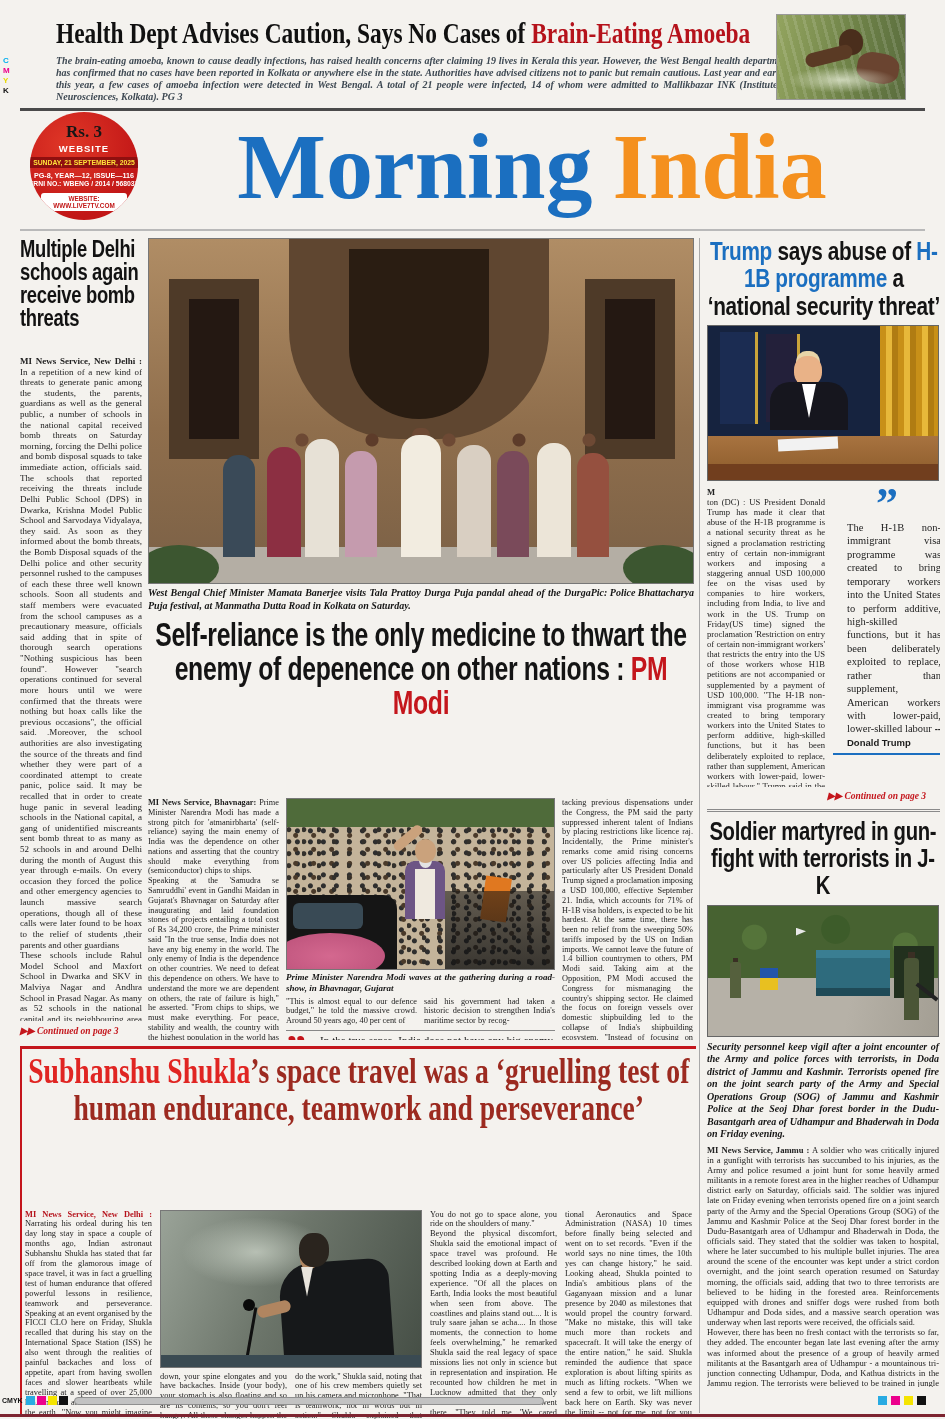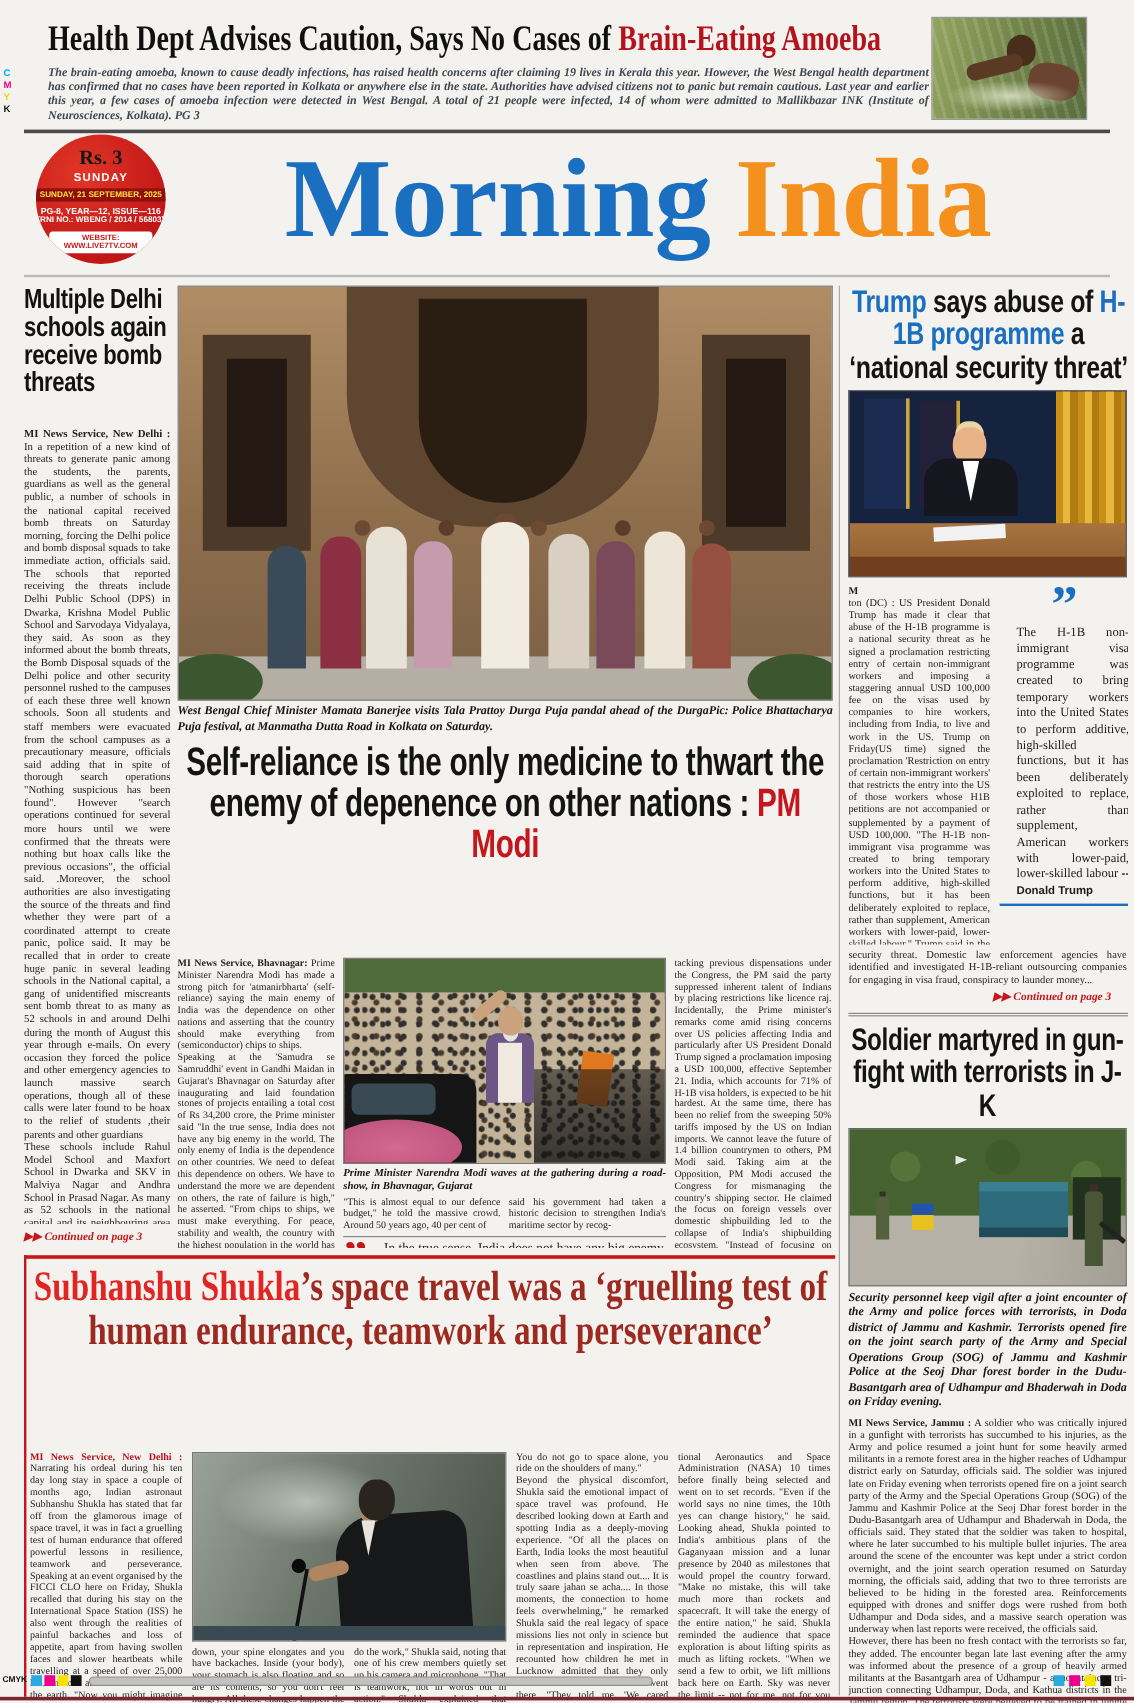--- a/index.html
+++ b/index.html
@@ -14,21 +14,21 @@
   .photo { position:relative; overflow:hidden; }
   .fig { position:absolute; }
   .red { color:#c4161c; }
   .blue { color:#1b6fc0; }
 
   
   #cmyk-top { left:3px; top:56px; width:12px; font:bold 8px "Liberation Sans",sans-serif; line-height:10px; }
   #cmyk-top span { display:block; }
 
   
-  #banner { left:40px; top:16px; width:736px; }
+  #banner { left:56px; top:16px; width:736px; }
   #banner-h { white-space:nowrap; font:bold 30px "Liberation Serif",serif; transform:scaleX(.78); transform-origin:left top; width:945px; color:#101010; }
   #banner-sub { margin-top:5px; width:734px; font-size:10px; font-style:italic; font-weight:bold; color:#3d4852; line-height:1.2; text-align:justify; }
   #banner-photo { left:776px; top:14px; width:130px; height:86px; border:1px solid #999;
     background:linear-gradient(100deg,#93a45f,#6f8348 55%,#5a6d3e); }
   #banner-rule { left:20px; top:108px; width:905px; height:3px; background:#4a4a4a; }
 
   
   #badge { left:30px; top:112px; width:108px; height:108px; border-radius:50%; background:radial-gradient(circle at 35% 30%, #e03727, #c21717 70%); text-align:center; padding-top:10px; font-family:"Liberation Sans",sans-serif; overflow:hidden; }
   #badge .price { font:bold 17px "Liberation Serif",serif; color:#161616; }
   #badge .city { font-size:9.5px; font-weight:bold; color:#fff; letter-spacing:1px; margin-top:1px; }
@@ -126,21 +126,21 @@
   <div class="fig" style="left:0;top:0;right:0;bottom:0;background:repeating-linear-gradient(75deg,rgba(255,255,255,.12) 0 3px,transparent 3px 9px);"></div>
   <div class="fig" style="left:62px;top:14px;width:24px;height:26px;border-radius:50% 50% 45% 45%;background:#4a2e1c;"></div>
   <div class="fig" style="left:28px;top:34px;width:48px;height:14px;border-radius:7px;background:#5a3a24;transform:rotate(-14deg);"></div>
   <div class="fig" style="left:80px;top:38px;width:42px;height:30px;border-radius:40%;background:#6a4430;transform:rotate(10deg);"></div>
   <div class="fig" style="left:10px;top:52px;width:110px;height:26px;border-radius:50%;background:radial-gradient(rgba(235,240,220,.75),rgba(235,240,220,0) 70%);"></div>
 </div>
 <div class="abs" id="banner-rule"></div>
 
 <div class="abs" id="badge">
   <div class="price">Rs. 3</div>
-  <div class="city">SUNDAY</div>
+  <div class="city">WEBSITE</div>
   <div class="dateband">SUNDAY, 21 SEPTEMBER, 2025</div>
   <div class="issue">PG-8, YEAR—12, ISSUE—116</div>
   <div class="rni">(RNI NO.: WBENG / 2014 / 56803)</div>
   <div class="webpill">WEBSITE: WWW.LIVE7TV.COM</div>
 </div>
 <div class="abs" id="mast-title"><span class="blue">Morning</span><span class="orange">India</span></div>
 <div class="abs" id="mast-rule"></div>
 
 <article class="abs" id="delhi">
   <h2 class="cond" id="delhi-h">Multiple Delhi schools again receive bomb threats</h2>
@@ -231,21 +231,20 @@
       <div id="trump-c1">
         <div class="body-text"><b class="lead">M</b>
 <span>ton (DC) :  US President Donald Trump has made it clear that abuse of the H-1B programme is a national security threat as he signed a proclamation restricting entry of certain non-immigrant workers and imposing a staggering annual USD 100,000 fee on the visas used by companies to hire workers, including from India, to live and work in the US. Trump on Friday(US time) signed the proclamation 'Restriction on entry of certain non-immigrant workers' that restricts the entry into the US of those workers whose H1B petitions are not accompanied or supplemented by a payment of USD 100,000. "The H-1B non-immigrant visa programme was created to bring temporary workers into the United States to perform additive, high-skilled functions, but it has been deliberately exploited to replace, rather than supplement, American workers with lower-paid, lower-skilled labour," Trump said in the proclamation. "The abuse of the H-1B programme is also a national</span></div>
       </div>
       <div id="trump-quote">
         <span class="qmark">”</span>
         <div class="qtext"><span>The H-1B non-immigrant visa programme was created to bring temporary workers into the United States to perform additive, high-skilled functions, but it has been deliberately exploited to replace, rather than supplement, American workers with lower-paid, lower-skilled labour </span><span class="qattr">--Donald Trump</span></div>
         <div class="qrule"></div>
       </div>
     </div>
-    <div class="body-text" id="trump-cont">security threat. Domestic law enforcement agencies have identified and investigated H-1B-reliant outsourcing companies for engaging in visa fraud, conspiracy to launder money...</div>
     <div class="continued" id="trump-continued">▶▶ Continued on page 3</div>
   </article>
 
   <article id="soldier">
     <h2 class="cond" id="soldier-h">Soldier martyred in gun-fight with terrorists in J-K</h2>
     <div class="photo" id="photo-soldier">
       <div class="fig" style="left:0;top:0;width:232px;height:78px;background:radial-gradient(circle at 20% 40%,#55743a 12px,transparent 13px),radial-gradient(circle at 55% 30%,#3d5c2a 14px,transparent 15px),radial-gradient(circle at 85% 50%,#55743a 12px,transparent 13px),#476231;"></div>
       <div class="fig" style="left:0;bottom:0;width:232px;height:58px;background:linear-gradient(100deg,#b6b1a7 60%,#a39e93);"></div>
       <div class="fig" style="left:108px;top:44px;width:74px;height:46px;background:#2e6b7d;box-shadow:inset 0 -8px 0 #1f4a57, inset 0 8px 0 #3a7e92;"></div>
       <div class="fig" style="left:186px;top:40px;width:40px;height:52px;background:#22301e;"></div>

